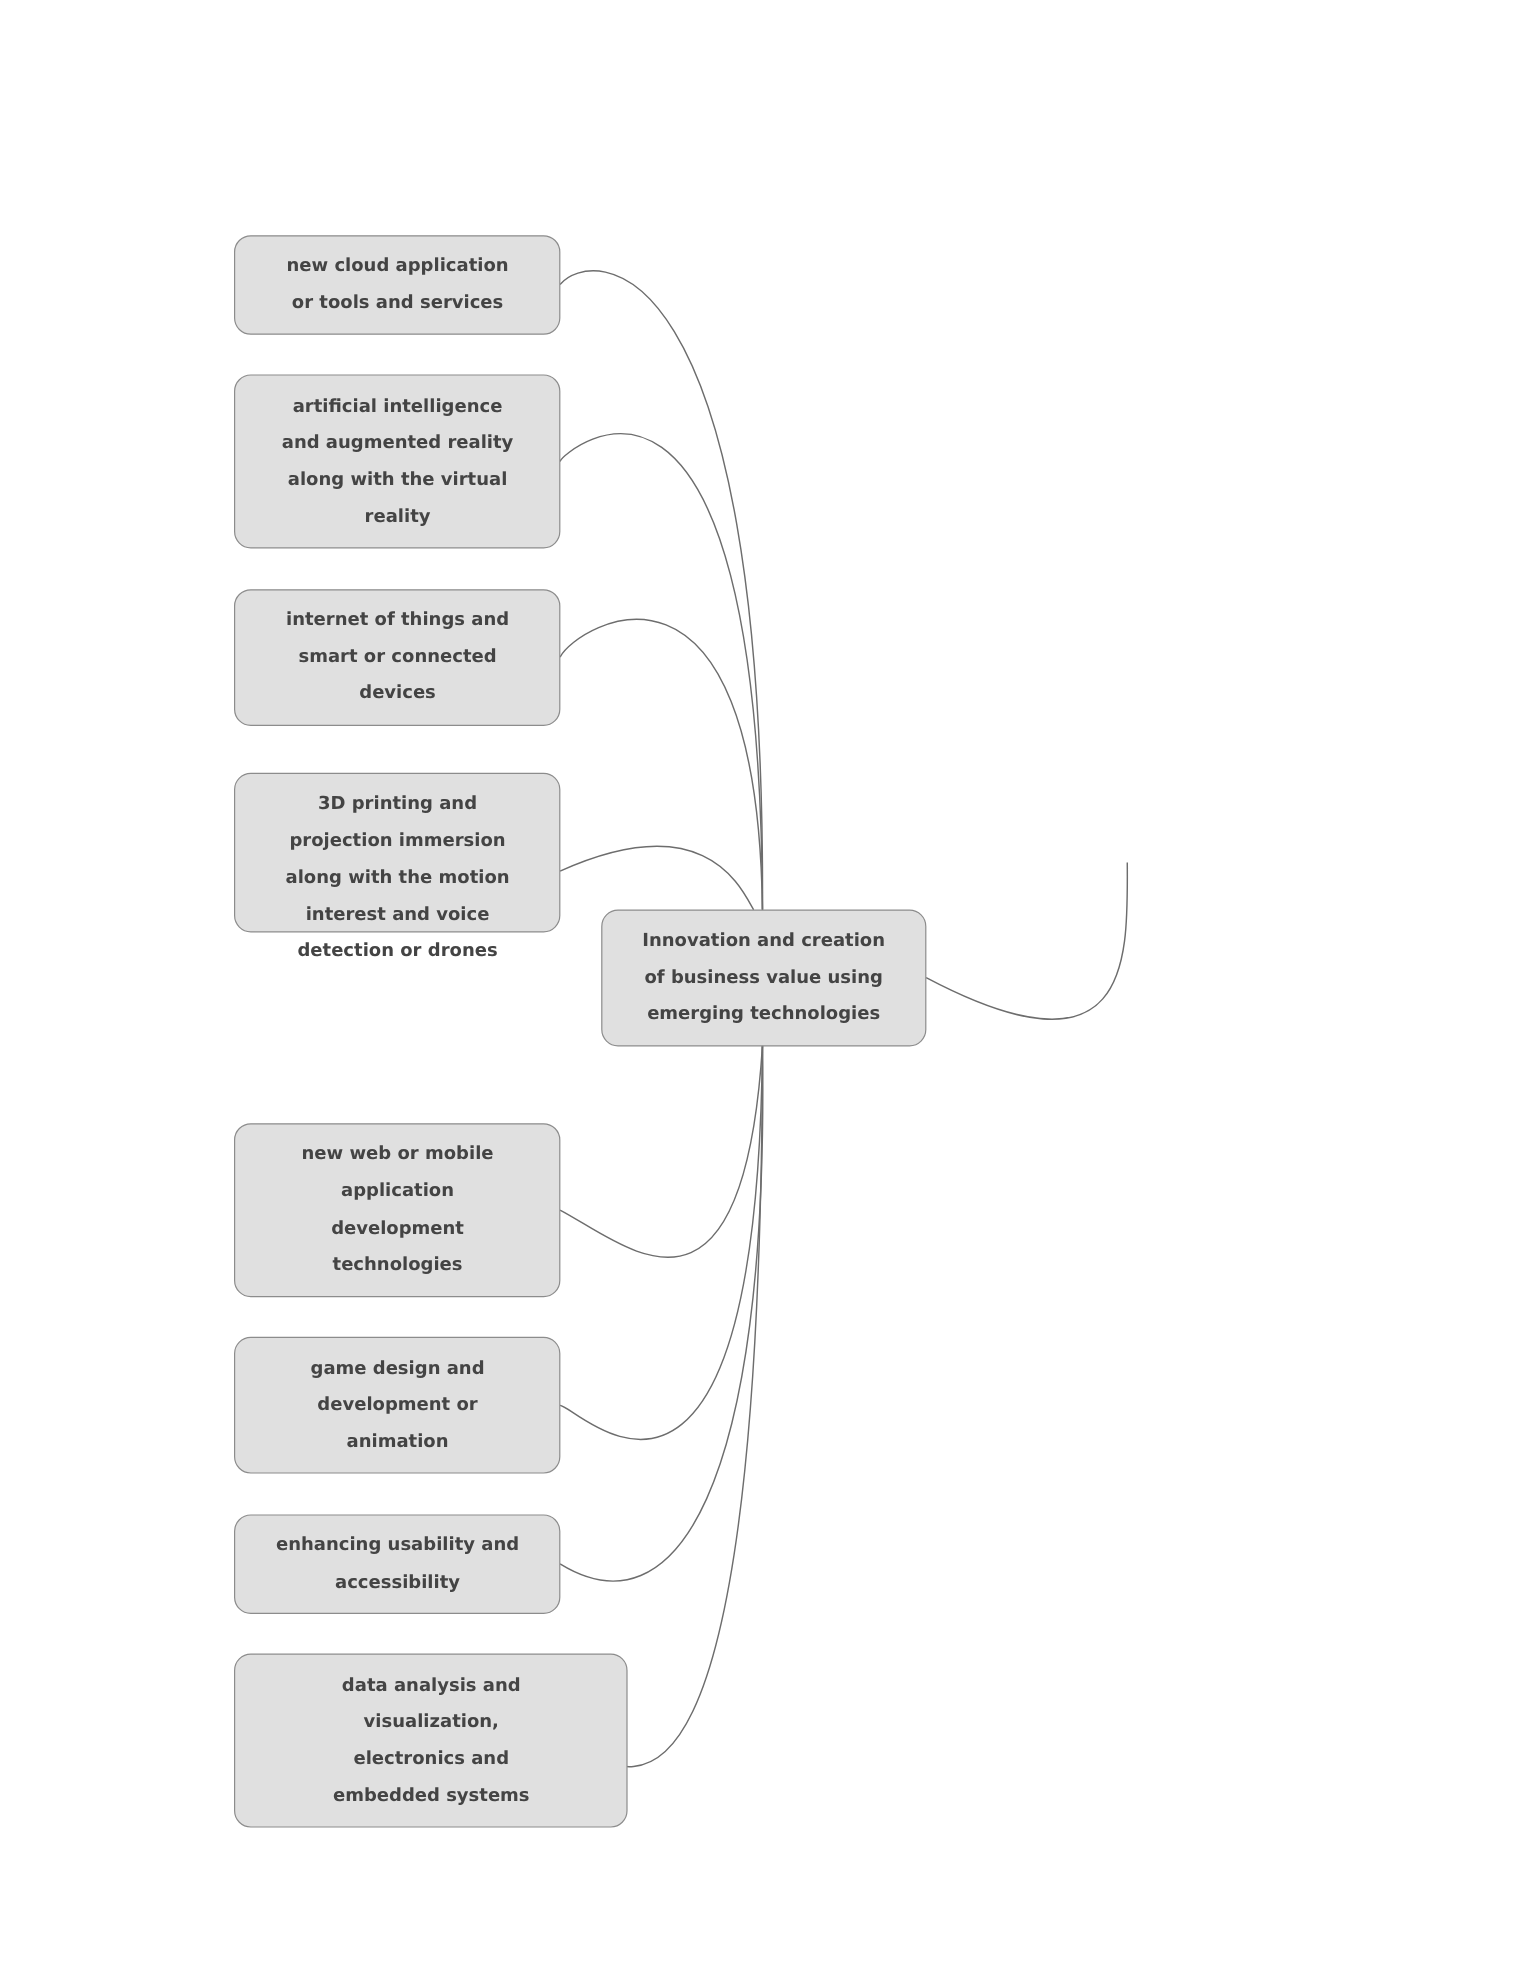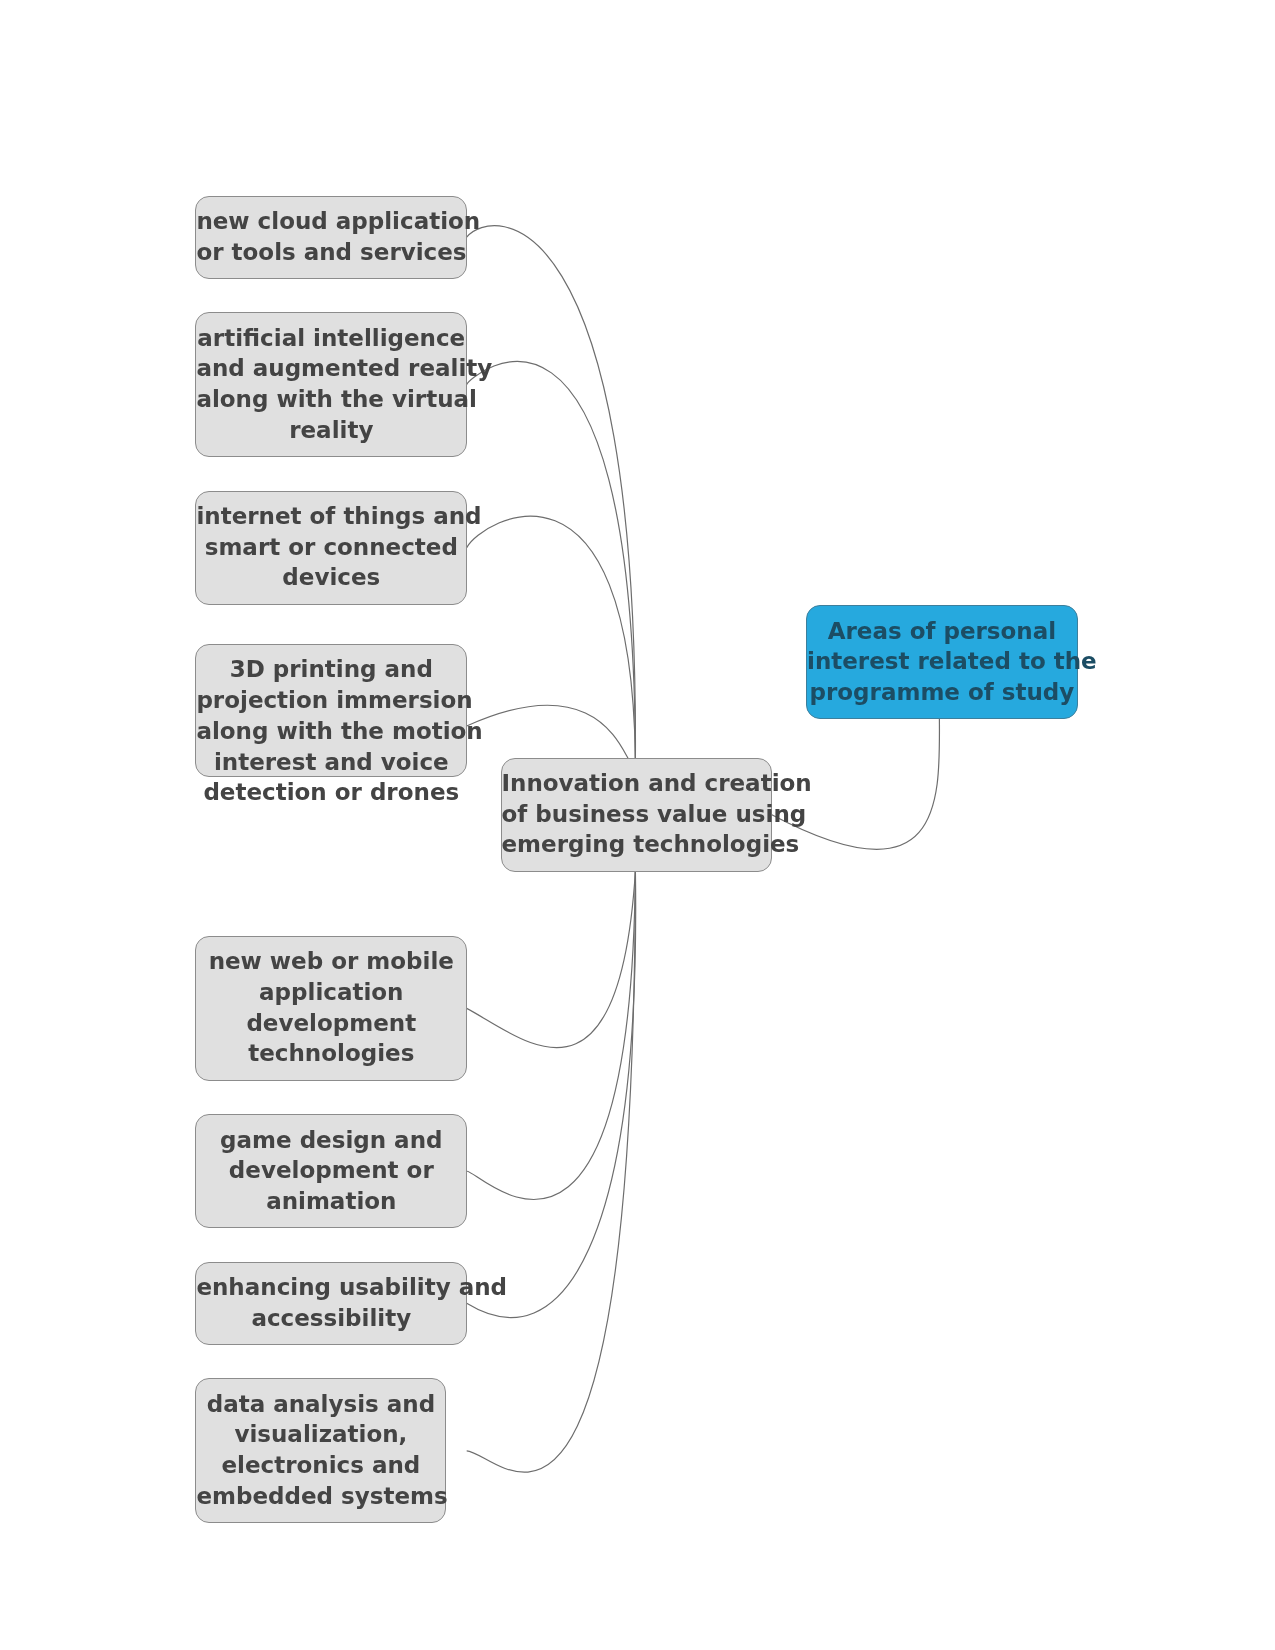--- a/index.html
+++ b/index.html
@@ -12,21 +12,21 @@
   }
   #canvas { position:relative; width:1275px; height:1650px; }
   #edges { position:absolute; left:0; top:0; width:1275px; height:1650px; }
   .node {
     position:absolute;
     box-sizing:border-box;
     border:1px solid #8c8c8c;
     border-radius:14px;
     background:#e0e0e0;
     color:#444444;
-    font-size:23px;
+    font-size:15px;
     font-weight:bold;
     line-height:30.7px;
     text-align:center;
     padding-top:9.4px;
     white-space:nowrap;
   }
   .node.accent { background:#26a9de; border-color:#3d7f9c; color:#1c4d64; }
   .node .ln { display:block; }
 </style>
 </head>
@@ -77,30 +77,25 @@
   <div class="node" style="left:195.4px; top:935.9px; width:271.8px; height:144.9px;">
       <span class="ln">new web or mobile</span>
       <span class="ln">application</span>
       <span class="ln">development</span>
       <span class="ln">technologies</span>
     </div>
   <div class="node" style="left:195.4px; top:1261.8px; width:271.8px; height:83.1px;">
       <span class="ln">enhancing usability and</span>
       <span class="ln">accessibility</span>
     </div>
-  <div class="node" style="left:195.4px; top:1378.4px; width:251px; height:144.9px;">
+  <div class="node" style="left:195.4px; top:1378.4px; width:328px; height:144.9px;">
       <span class="ln">data analysis and</span>
       <span class="ln">visualization,</span>
       <span class="ln">electronics and</span>
       <span class="ln">embedded systems</span>
     </div>
 
   <div class="node" style="left:500.5px; top:757.7px; width:271.8px; height:114.0px;">
       <span class="ln">Innovation and creation</span>
       <span class="ln">of business value using</span>
       <span class="ln">emerging technologies</span>
     </div>
-  <div class="node accent" style="left:806.0px; top:605.3px; width:271.8px; height:114.0px;">
-      <span class="ln">Areas of personal</span>
-      <span class="ln">interest related to the</span>
-      <span class="ln">programme of study</span>
-    </div>
 </div>
 
 </body></html>

